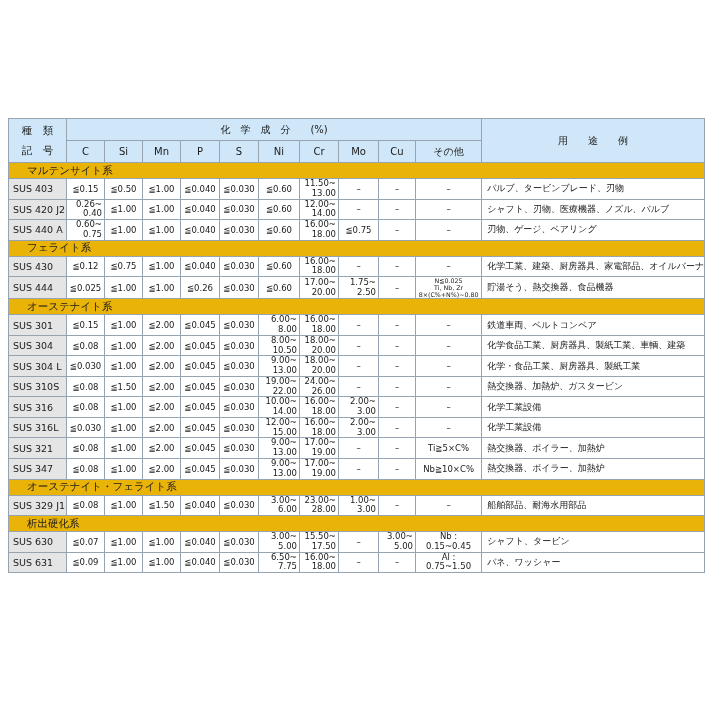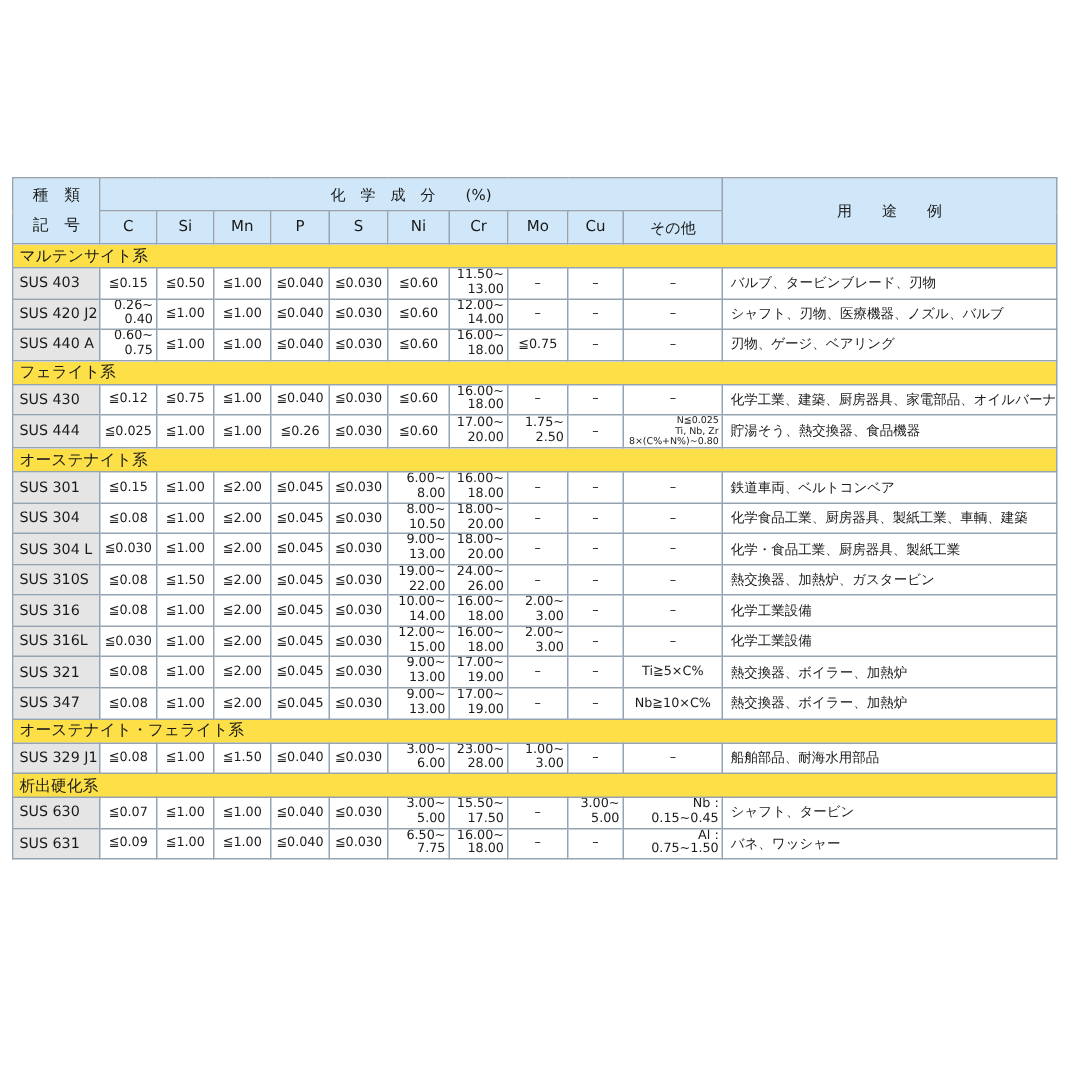--- a/index.html
+++ b/index.html
@@ -28,38 +28,38 @@
   }
 
   thead th {
     background:#cfe7f8; font-weight:normal;
     font-size:10px; height:21px; text-align:center;
   }
   th.type-head { font-size:10.5px; }
   th.type-head .tline { display:block; line-height:1.9; }
 
   .section-row td {
-    background:#fde047; text-align:left;
-    font-size:10.5px; height:15px; padding-left:4px;
+    background:#eab308; text-align:left;
+    font-size:10.5px; height:15px; padding-left:18px;
     white-space:nowrap;
   }
 
   .data-row { height:20px; }
   .data-row td { background:#ffffff; font-size:8.5px; }
   .data-row td.sus {
     background:#e5e5e5; text-align:left;
     font-size:9.5px; padding-left:4px; white-space:nowrap;
   }
   .val   { text-align:center; }
   .range {
     text-align:right; white-space:pre-line;
     line-height:1.15; padding-right:3px;margin-top:40px;
   }
   .other-multi {
-    text-align:right; white-space:pre-line;
+    text-align:center; white-space:pre-line;
     line-height:1.15; padding-left:3px; font-size:8px;
   }
   .other-multi.tiny { font-size:6.3px; line-height:1.12; }
   .data-row td.usage {
     text-align:left; font-size:9px;
     padding-left:5px; white-space:nowrap;
   }
 </style>
 </head>
 <body>

